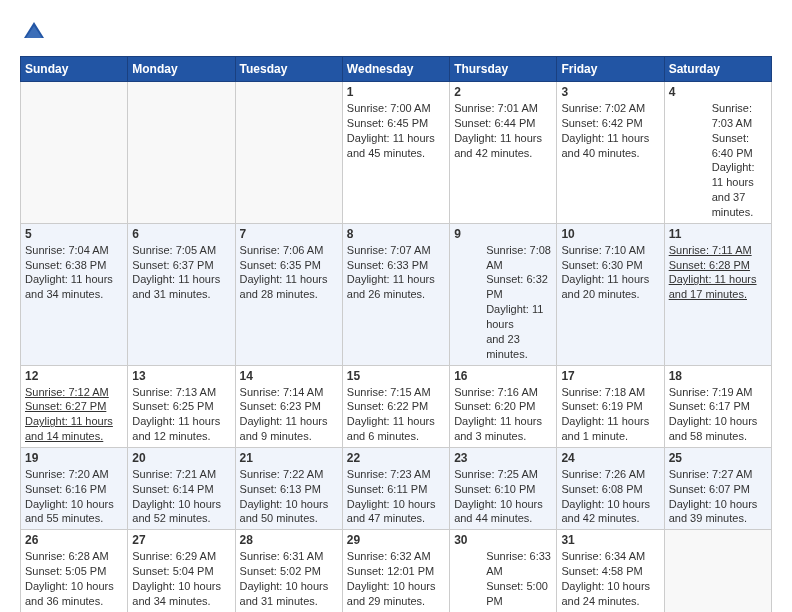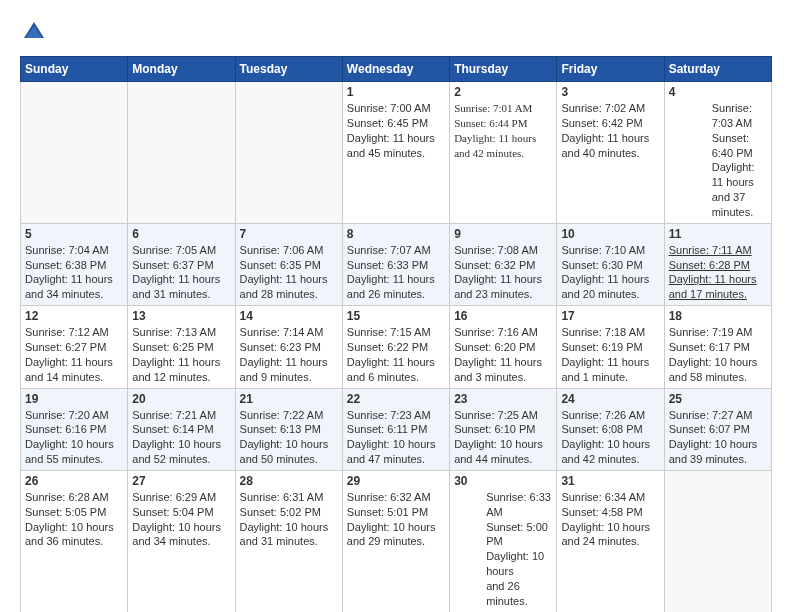--- a/index.html
+++ b/index.html
@@ -144,21 +144,21 @@
           <td class="empty"></td>
           <td>
             <div class="day-number">1</div>
             <div class="day-info" style="white-space: pre-line;">Sunrise: 7:00 AM
 Sunset: 6:45 PM
 Daylight: 11 hours
 and 45 minutes.</div>
           </td>
           <td>
             <div class="day-number">2</div>
-            <div class="day-info" style="white-space: pre-line; font-family: Liberation Serif, serif;">Sunrise: 7:01 AM
+            <div class="day-info" style="white-space: pre-line;">Sunrise: 7:01 AM
 Sunset: 6:44 PM
 Daylight: 11 hours
 and 42 minutes.</div>
           </td>
           <td>
             <div class="day-number">3</div>
             <div class="day-info" style="white-space: pre-line;">Sunrise: 7:02 AM
 Sunset: 6:42 PM
 Daylight: 11 hours
 and 40 minutes.</div>
@@ -195,21 +195,21 @@
           </td>
           <td>
             <div class="day-number">8</div>
             <div class="day-info" style="white-space: pre-line;">Sunrise: 7:07 AM
 Sunset: 6:33 PM
 Daylight: 11 hours
 and 26 minutes.</div>
           </td>
           <td>
             <div class="day-number">9</div>
-            <div class="day-info" style="white-space: pre-line;">Sunrise: 7:08 AM
+            <div class="day-info" style="white-space: pre-line; margin-left: 32px;">Sunrise: 7:08 AM
 Sunset: 6:32 PM
 Daylight: 11 hours
 and 23 minutes.</div>
           </td>
           <td>
             <div class="day-number">10</div>
             <div class="day-info" style="white-space: pre-line;">Sunrise: 7:10 AM
 Sunset: 6:30 PM
 Daylight: 11 hours
 and 20 minutes.</div>
@@ -218,21 +218,21 @@
             <div class="day-number">11</div>
             <div class="day-info" style="white-space: pre-line; text-decoration: underline;">Sunrise: 7:11 AM
 Sunset: 6:28 PM
 Daylight: 11 hours
 and 17 minutes.</div>
           </td>
         </tr>
         <tr>
           <td>
             <div class="day-number">12</div>
-            <div class="day-info" style="white-space: pre-line;">Sunrise: 7:12 AM
+            <div class="day-info" style="white-space: pre-line; text-decoration: underline;">Sunrise: 7:12 AM
 Sunset: 6:27 PM
 Daylight: 11 hours
 and 14 minutes.</div>
           </td>
           <td>
             <div class="day-number">13</div>
             <div class="day-info" style="white-space: pre-line;">Sunrise: 7:13 AM
 Sunset: 6:25 PM
 Daylight: 11 hours
 and 12 minutes.</div>
@@ -342,21 +342,21 @@
           <td>
             <div class="day-number">28</div>
             <div class="day-info" style="white-space: pre-line;">Sunrise: 6:31 AM
 Sunset: 5:02 PM
 Daylight: 10 hours
 and 31 minutes.</div>
           </td>
           <td>
             <div class="day-number">29</div>
             <div class="day-info" style="white-space: pre-line;">Sunrise: 6:32 AM
-Sunset: 5:01 PM
+Sunset: 12:01 PM
 Daylight: 10 hours
 and 29 minutes.</div>
           </td>
           <td>
             <div class="day-number">30</div>
             <div class="day-info" style="white-space: pre-line; margin-left: 32px;">Sunrise: 6:33 AM
 Sunset: 5:00 PM
 Daylight: 10 hours
 and 26 minutes.</div>
           </td>

